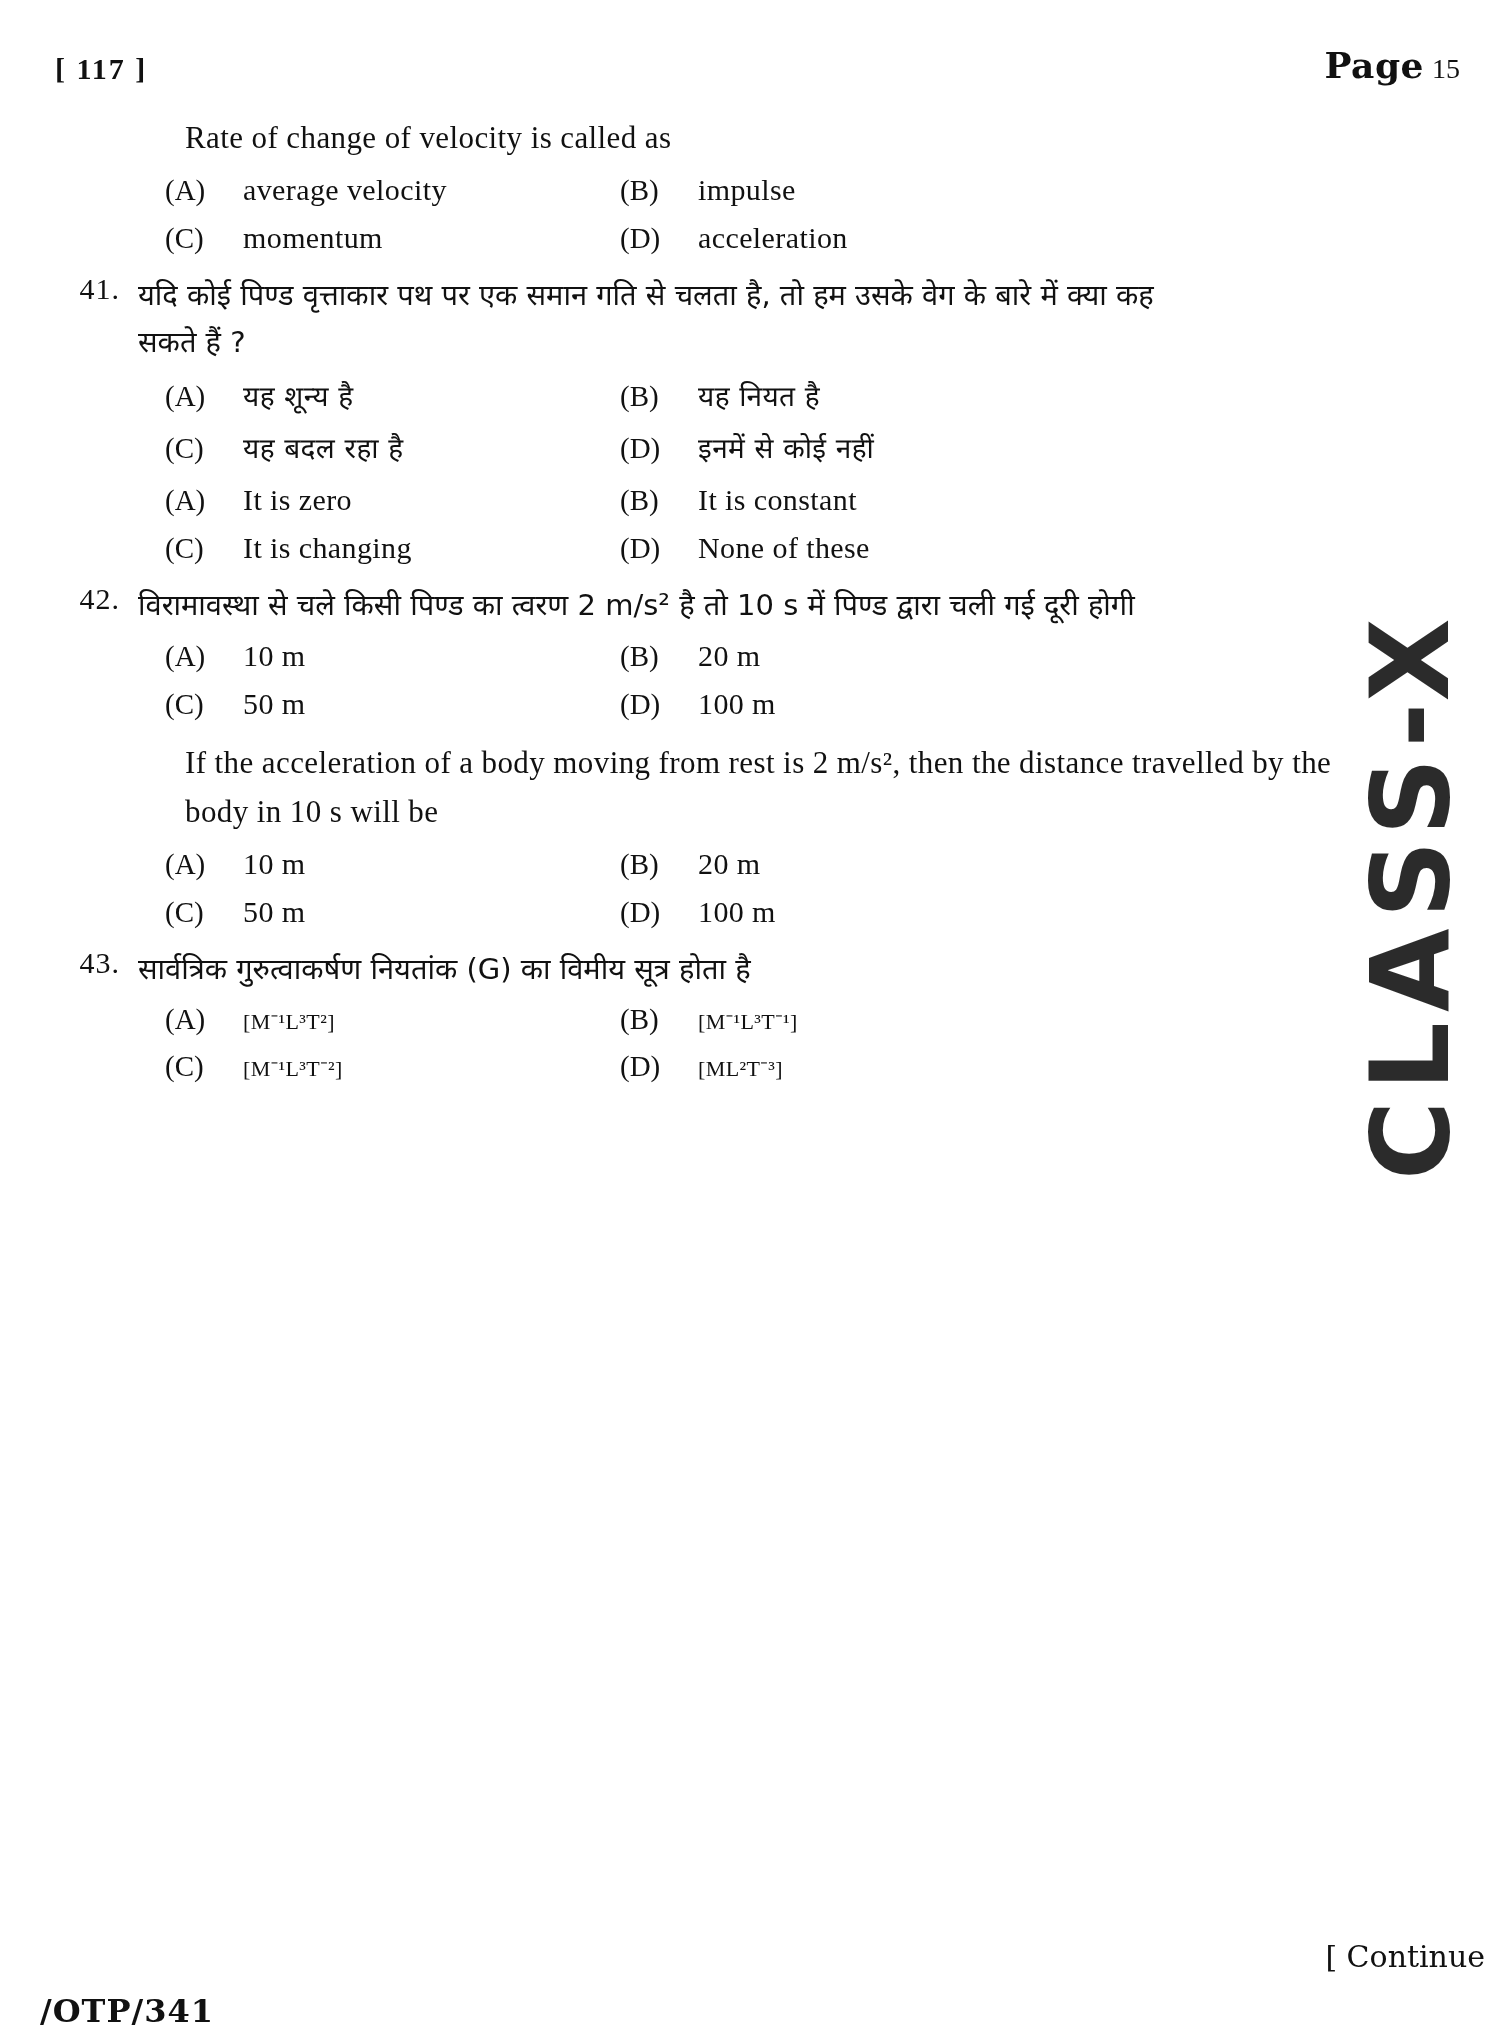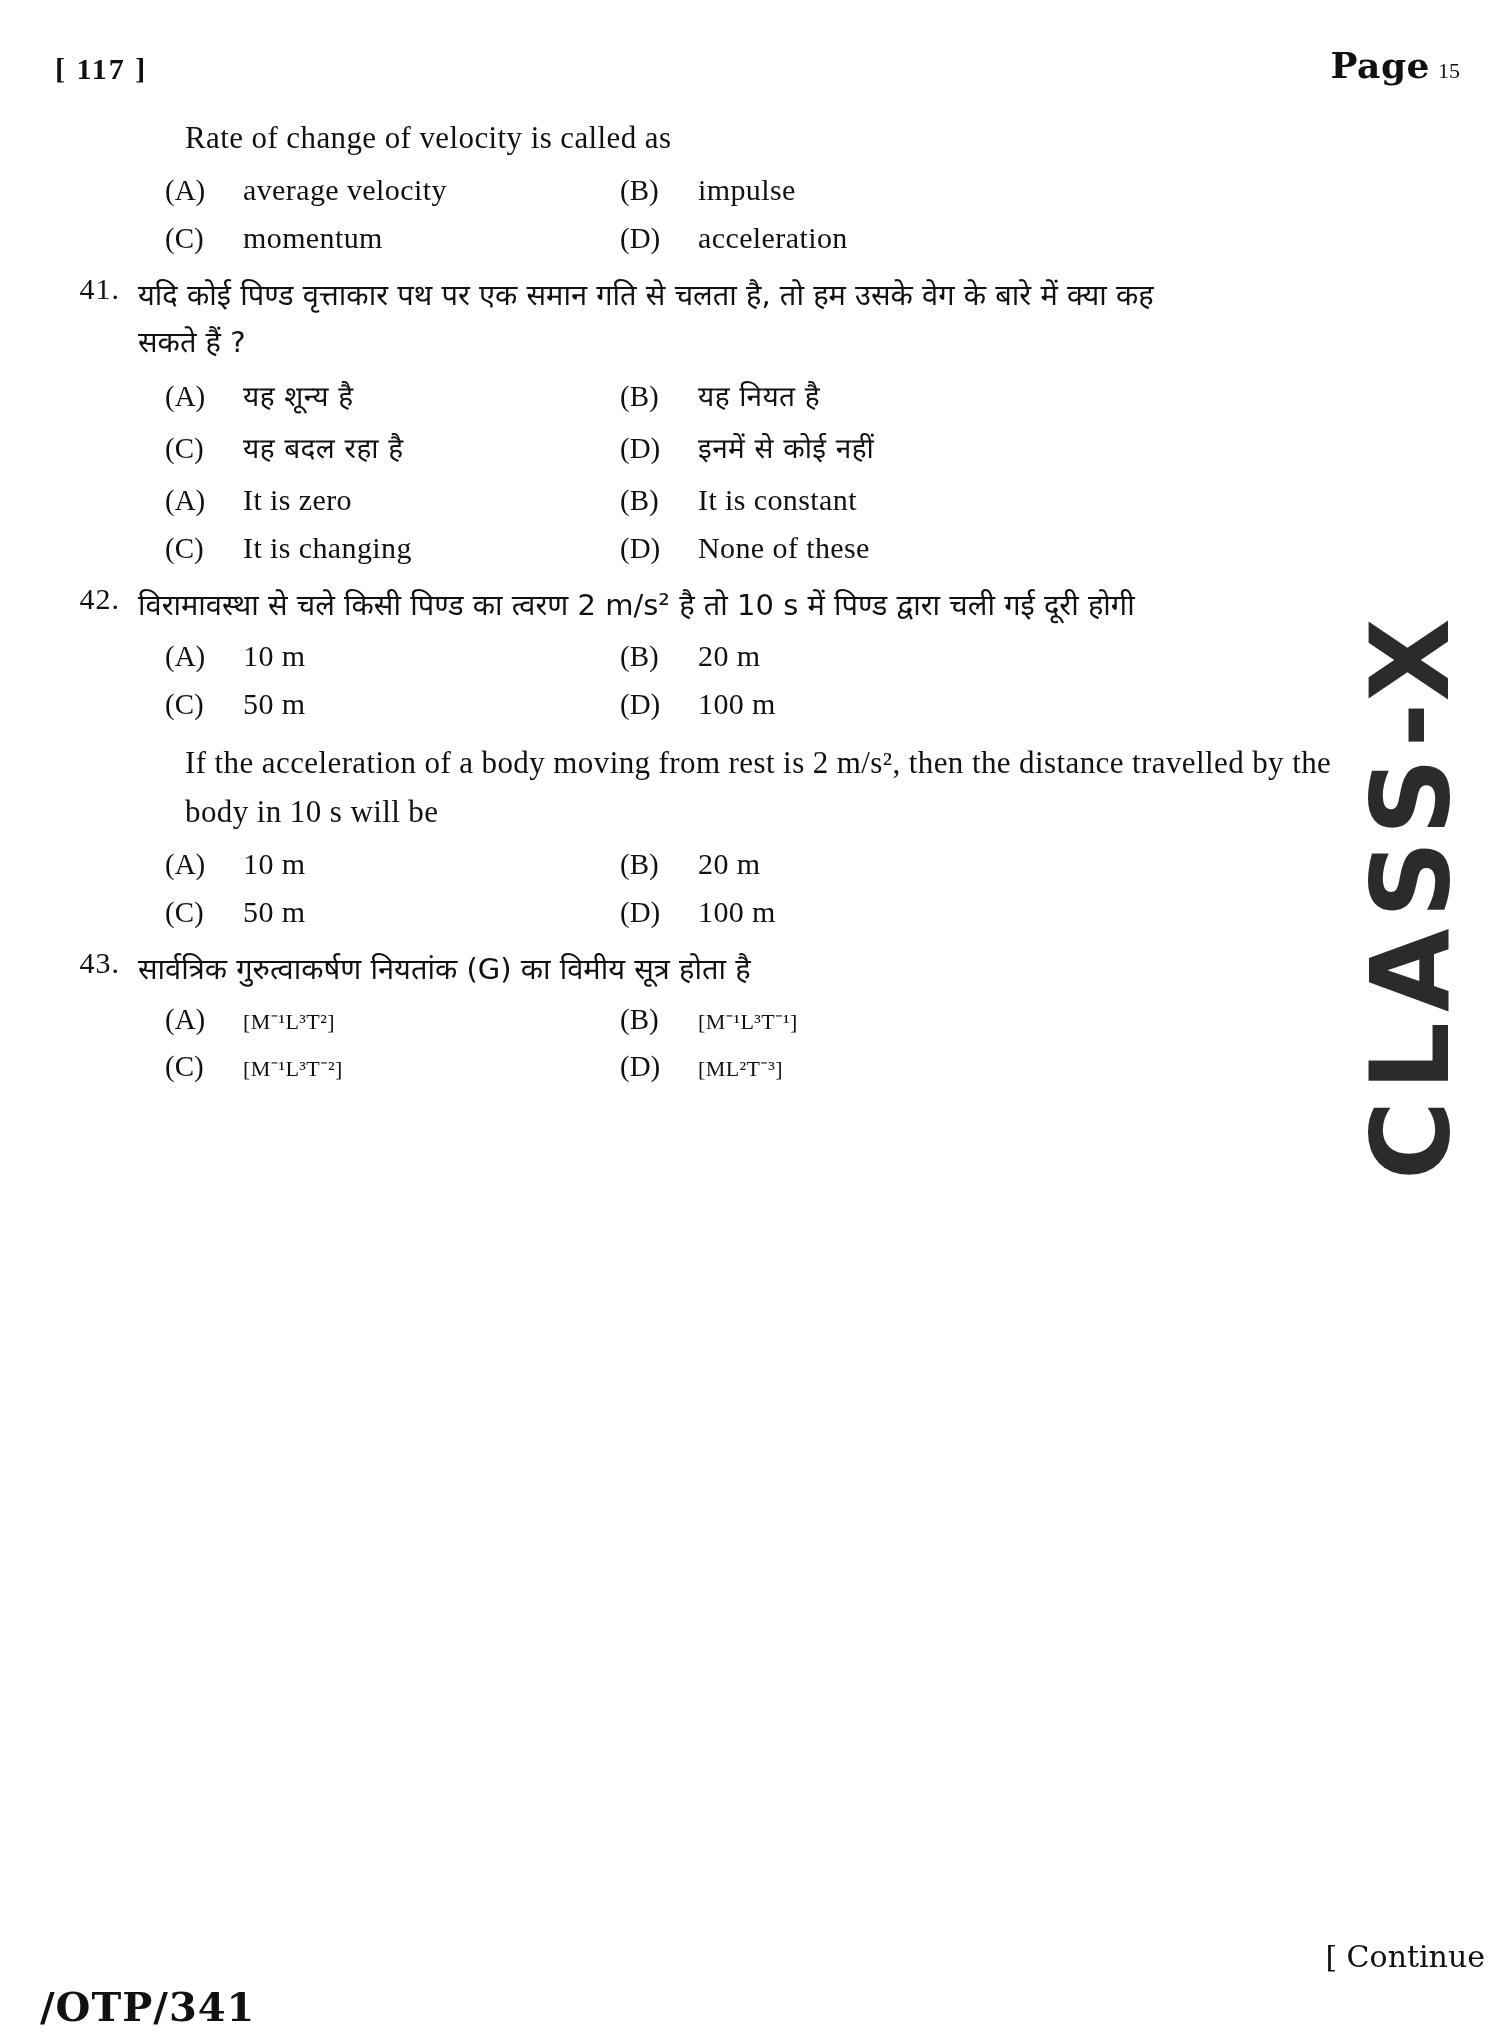--- a/index.html
+++ b/index.html
@@ -40,21 +40,21 @@
     font-family: "Liberation Serif", serif;
     white-space: nowrap;
   }
   .hdr-right .pg-word {
     font-weight: bold;
     font-size: 36px;
     letter-spacing: 0.5px;
     font-family: "DejaVu Serif", serif;
   }
   .hdr-right .pg-num {
-    font-size: 22px;
+    font-size: 28px;
     padding-left: 8px;
   }
 
   
   .watermark {
     position: absolute;
     right: 18px;
     top: 330px;
     width: 130px;
     height: 850px;
@@ -155,21 +155,21 @@
     right: 20px;
     bottom: 60px;
     font-size: 30px;
     font-family: "DejaVu Serif", serif;
     white-space: nowrap;
   }
   .footer-code {
     position: absolute;
     left: 40px;
     bottom: 4px;
-    font-size: 40px;
+    font-size: 32px;
     font-weight: bold;
     font-family: "DejaVu Serif", serif;
     letter-spacing: 1px;
   }
 </style>
 </head>
 <body>
 
 <div class="page">
 

